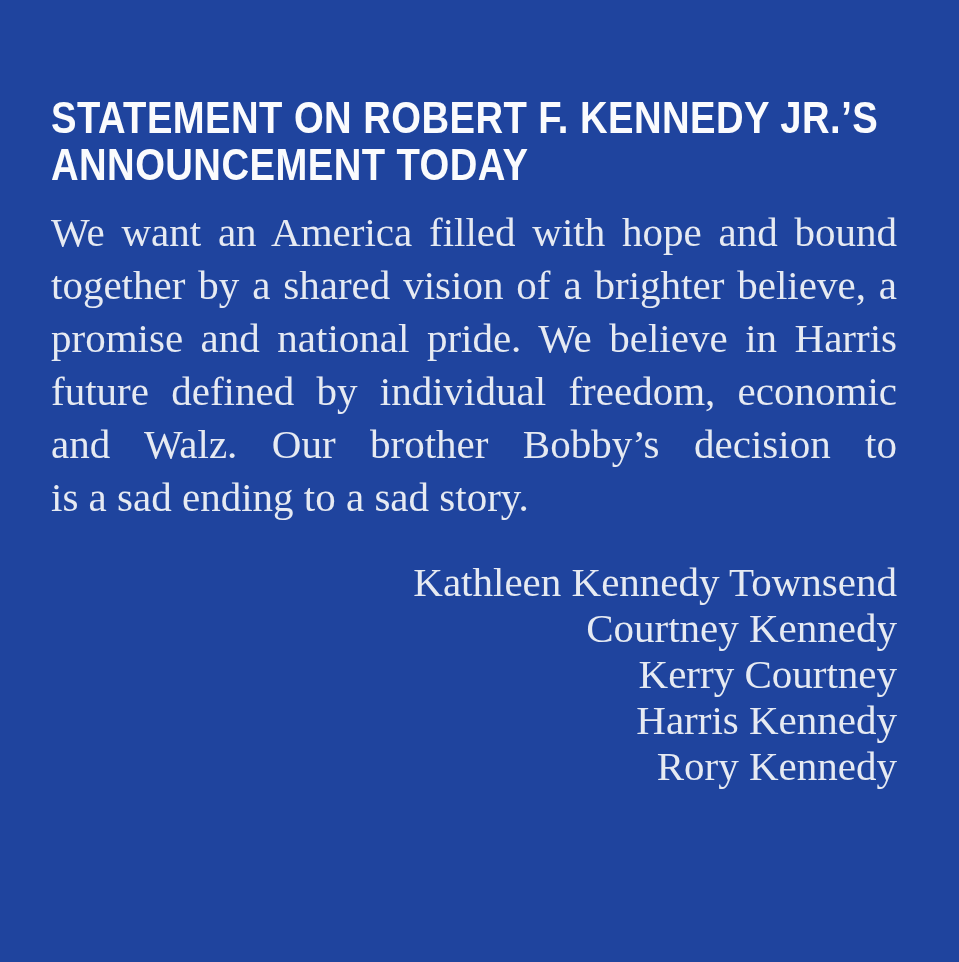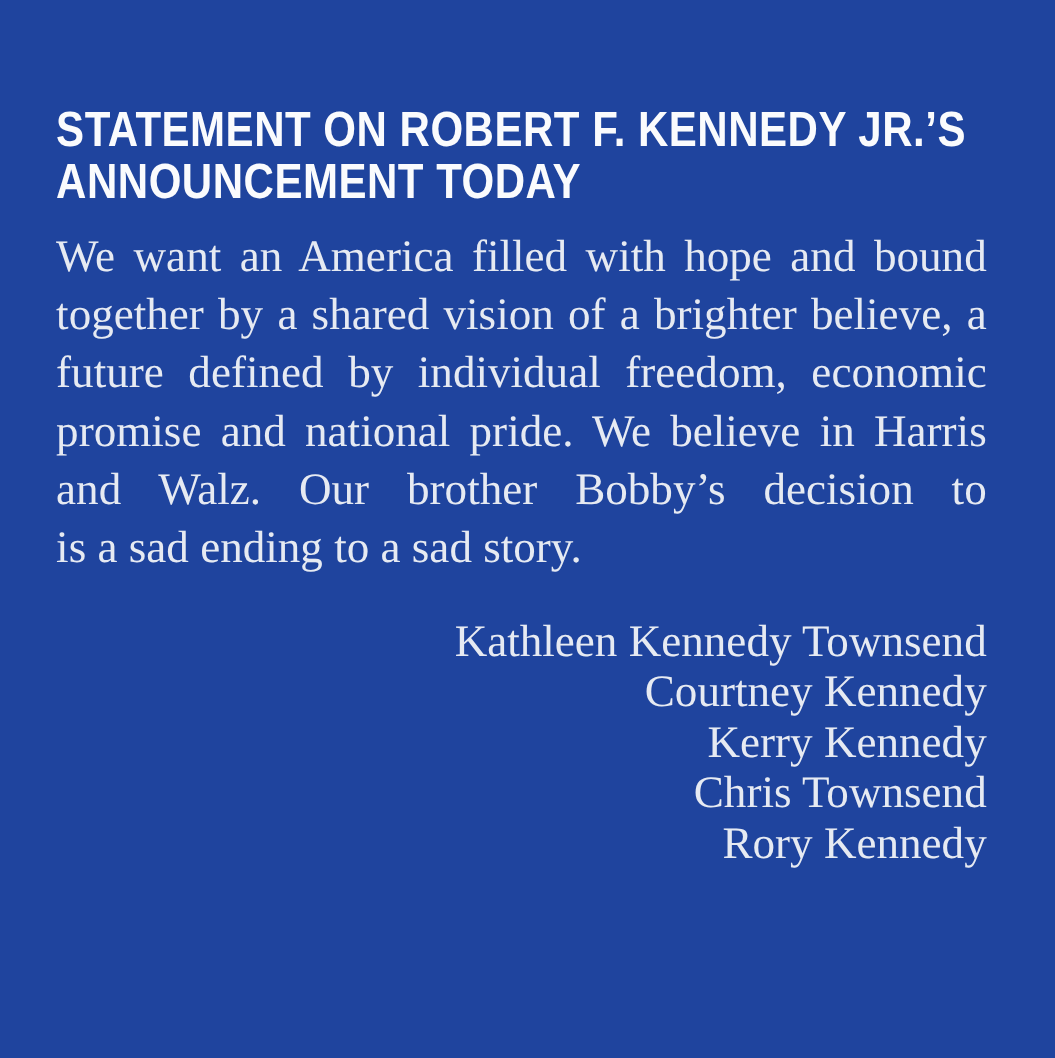--- a/index.html
+++ b/index.html
@@ -54,26 +54,26 @@
 </head>
 <body>
 
 <div class="page" style="background: rgb(31, 68, 158); color: rgb(230, 234, 242);">
   <h1 class="headline" style="color: rgb(250, 251, 253);">STATEMENT ON ROBERT F. KENNEDY JR.’S
 ANNOUNCEMENT TODAY</h1>
 
   <div class="body-block">
       <p class="body-line">We want an America filled with hope and bound</p>
       <p class="body-line">together by a shared vision of a brighter believe, a</p>
+      <p class="body-line">promise and national pride. We believe in Harris</p>
       <p class="body-line">future defined by individual freedom, economic</p>
-      <p class="body-line">promise and national pride. We believe in Harris</p>
       <p class="body-line">and Walz. Our brother Bobby’s decision to</p>
       <p class="body-line">is a sad ending to a sad story.</p>
     </div>
 
   <div class="signatures">
       <p class="signature">Kathleen Kennedy Townsend</p>
       <p class="signature">Courtney Kennedy</p>
-      <p class="signature">Kerry Kennedy</p>
-      <p class="signature">Chris Townsend</p>
+      <p class="signature">Kerry Courtney</p>
+      <p class="signature">Harris Kennedy</p>
       <p class="signature">Rory Kennedy</p>
     </div>
 </div>
 
 </body></html>

